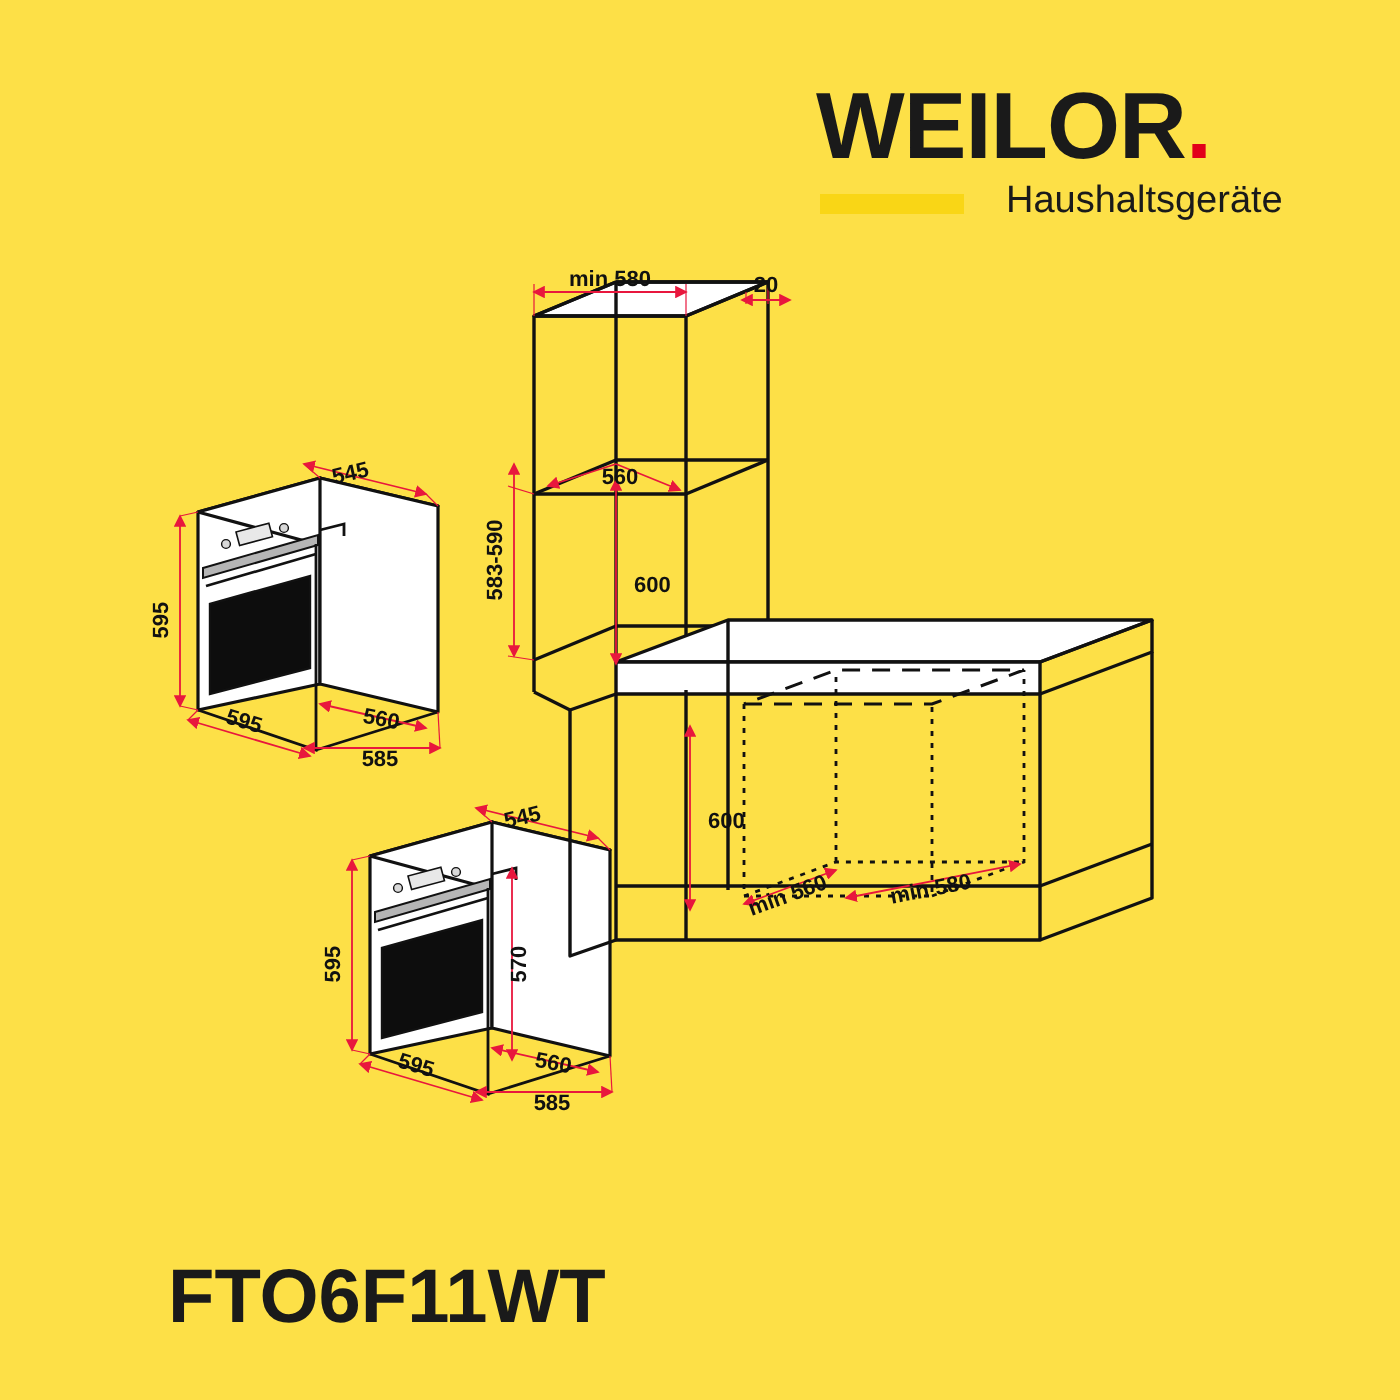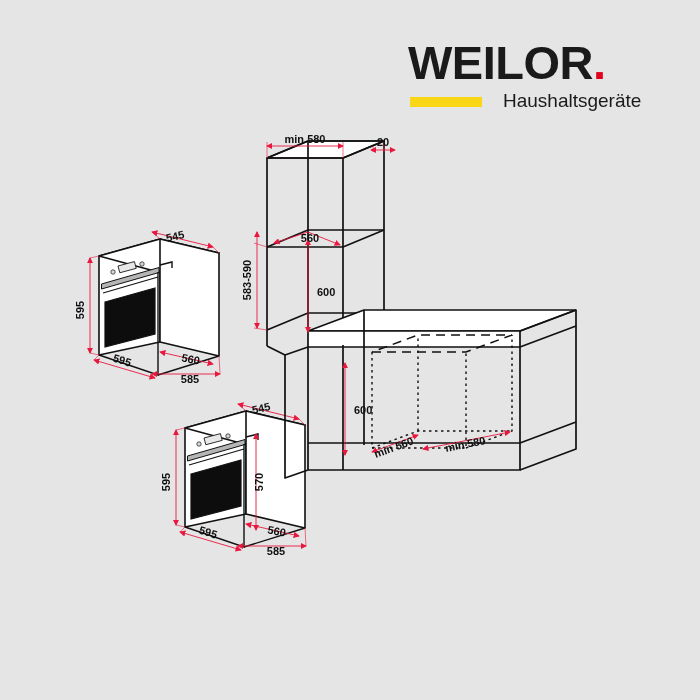--- a/index.html
+++ b/index.html
@@ -8,21 +8,21 @@
     padding: 0;
     background: #ffffff;
   }
   body {
     font-family: "Liberation Sans", sans-serif;
   }
   #page {
     position: relative;
     width: 700px;
     height: 700px;
-    background: #e5e5e5;
+    background: #fde047;
     overflow: hidden;
   }
   
   #logo-block {
     position: absolute;
     left: 408px;
     top: 38px;
     width: 262px;
     height: 78px;
   }
@@ -91,20 +91,21 @@
 <body>
 
 <div id="page">
 
   <div id="logo-block">
     <div id="logo-wordmark"><span>WEILOR</span><span id="logo-dot">.</span></div>
     <div id="logo-bar"></div>
     <div id="logo-subtitle">Haushaltsgeräte</div>
   </div>
 
+  <div id="model-number">FTO6F11WT</div>
 
   <svg id="drawing" viewBox="0 0 700 700">
     <defs>
       <marker id="arrH" markerWidth="7" markerHeight="7" refX="6" refY="3.5" orient="auto">
         <path d="M0,0 L7,3.5 L0,7 z" fill="#e8173d"></path>
       </marker>
       <marker id="arrT" markerWidth="7" markerHeight="7" refX="1" refY="3.5" orient="auto">
         <path d="M7,0 L0,3.5 L7,7 z" fill="#e8173d"></path>
       </marker>
     </defs>

